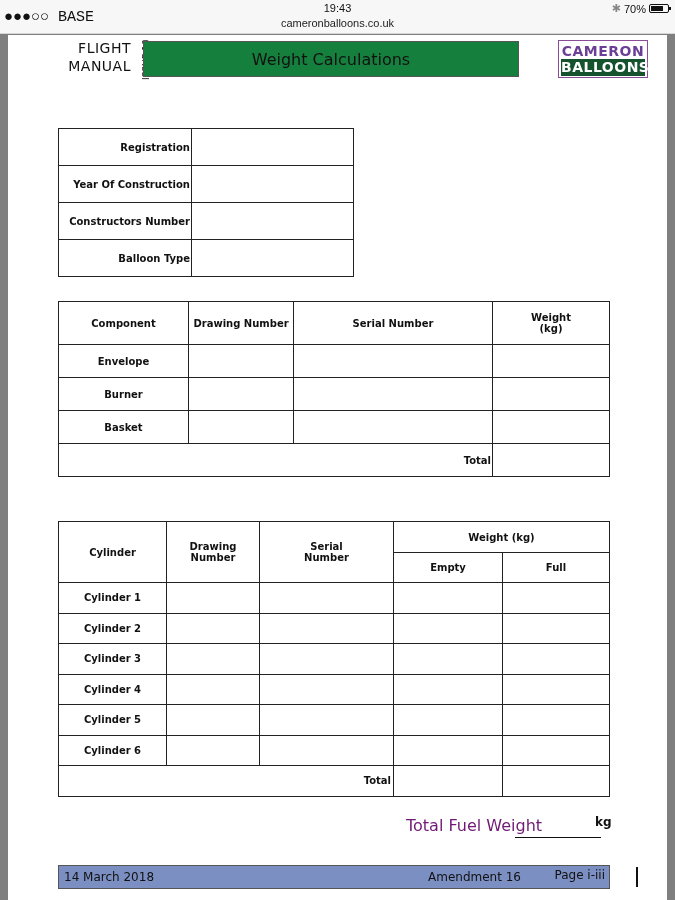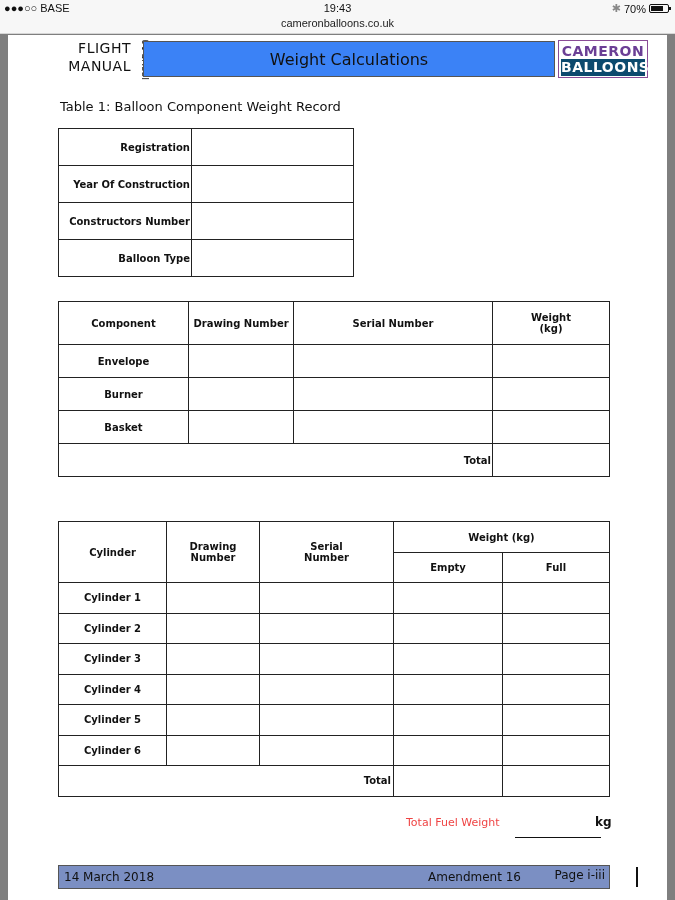--- a/index.html
+++ b/index.html
@@ -1,34 +1,34 @@
 <!DOCTYPE html>
 <html><head>
   <meta charset="utf-8">
   <style>
     * { box-sizing: border-box; margin: 0; padding: 0; }
     html, body { width: 675px; height: 900px; overflow: hidden; background: #7f7f7f; font-family: "DejaVu Sans", sans-serif; }
     .statusbar { position: absolute; left: 0; top: 0; width: 675px; height: 34px; background: #f7f7f7; border-bottom: 1px solid #d6d6d6; }
-    .sb-left { position: absolute; left: 4px; top: 2px; font-size: 11px; color: #111; font-family: Liberation Sans, sans-serif; }
+    .sb-left { position: absolute; left: 4px; top: 9px; font-size: 15px; color: #111; font-family: Liberation Mono, monospace; }
     .sb-time { position: absolute; left: 0; width: 675px; top: 2px; text-align: center; font-size: 11px; color: #111; font-family: "Liberation Sans", sans-serif; }
     .sb-right { position: absolute; right: 6px; top: 2px; font-size: 11px; color: #111; font-family: "Liberation Sans", sans-serif; display: flex; align-items: center; gap: 3px; }
     .battery { display: inline-block; width: 20px; height: 9px; border: 1px solid #111; border-radius: 2px; position: relative; }
     .battery .fill { position: absolute; left: 1px; top: 1px; bottom: 1px; width: 12px; background: #111; }
     .battery::after { content: ""; position: absolute; right: -3px; top: 2px; width: 2px; height: 3px; background: #111; }
     .sb-url { position: absolute; left: 0; width: 675px; top: 17px; text-align: center; font-size: 11px; color: #222; font-family: "Liberation Sans", sans-serif; }
 
     .page { position: absolute; left: 8px; top: 35px; width: 659px; height: 865px; background: #ffffff; }
 
     .hdr-flight { position: absolute; left: 53px; top: 4px; width: 70px; text-align: right; font-family: "DejaVu Sans", sans-serif; font-size: 14px; line-height: 18px; color: #111; letter-spacing: 0.5px; }
     .hdr-issue { position: absolute; left: 118px; top: 7px; width: 40px; height: 34px; }
     .hdr-issue span { position: absolute; left: 13px; top: 13px; transform: rotate(-90deg); transform-origin: center; font-size: 9px; color: #111; white-space: nowrap; display: block; width: 40px; margin-left: -13px; text-align: center; }
-    .hdr-title { position: absolute; left: 135px; top: 6px; width: 412px; height: 36px; background: #3b82f6; border: 1px solid #555; display: flex; align-items: center; justify-content: center; font-size: 16px; color: #111; }
+    .hdr-title { position: absolute; left: 135px; top: 6px; width: 376px; height: 36px; background: #15803d; border: 1px solid #555; display: flex; align-items: center; justify-content: center; font-size: 16px; color: #111; }
     .hdr-logo { position: absolute; left: 514px; top: 5px; width: 90px; height: 38px; border: 1px solid #8a4c96; background: #fff; padding: 2px; margin-left: 36px; }
     .logo-top { height: 16px; background: #fff; color: #6b3f95; font-weight: bold; font-size: 14px; text-align: center; line-height: 16px; letter-spacing: 0.5px; }
-    .logo-bot { height: 17px; background: #0c4a6e; color: #fff; font-weight: bold; font-size: 14px; text-align: left; line-height: 17px; letter-spacing: 0.5px; }
+    .logo-bot { height: 17px; background: #14532d; color: #fff; font-weight: bold; font-size: 14px; text-align: left; line-height: 17px; letter-spacing: 0.5px; }
 
     .tbl-caption { position: absolute; left: 52px; top: 64px; font-size: 13px; color: #111; }
 
     table { border-collapse: collapse; position: absolute; }
     td, th { border: 1.5px solid #222; font-family: "DejaVu Sans", sans-serif; font-weight: bold; font-size: 10px; color: #111; }
     .t1 { left: 50px; top: 93px; width: 296px; }
     .t1 td { height: 37px; }
     .t1 td.lbl { width: 133px; text-align: right; padding-right: 1px; }
 
     .t2 { left: 50px; top: 266px; width: 552px; }
@@ -36,21 +36,21 @@
     .t2 td { height: 33px; text-align: center; }
     .t2 td.tot { text-align: right; padding-right: 1px; }
 
     .t3 { left: 50px; top: 486px; width: 552px; }
     .t3 th { text-align: center; font-size: 10px; }
     .t3 tr.h1 th { height: 31px; }
     .t3 tr.h2 th { height: 30px; }
     .t3 td { height: 30.5px; text-align: center; }
     .t3 td.tot { text-align: right; padding-right: 2px; }
 
-    .fuel { position: absolute; left: 398px; top: 781px; font-size: 11px; color: #ef4444; }
+    .fuel { position: absolute; left: 398px; top: 781px; font-size: 16px; color: #701a75; }
     .fuel-line { position: absolute; left: 507px; top: 802px; width: 86px; border-bottom: 1.5px solid #111; }
     .fuel-kg { position: absolute; left: 587px; top: 780px; font-size: 12px; color: #111; font-weight: bold; }
 
     .footer { position: absolute; left: 50px; top: 830px; width: 552px; height: 24px; background: #7b8fc3; border: 1px solid #555; font-size: 12px; color: #111; text-align: center; }
     .ft-date { position: absolute; left: 5px; top: 4px; }
     .ft-amend { position: absolute; left: 369px; top: 4px; }
     .ft-page { position: absolute; right: 4px; top: 2px; }
     .cursor { position: absolute; left: 628px; top: 832px; width: 2px; height: 20px; background: #111; }
   </style>
 </head>
@@ -76,21 +76,20 @@
   </div>
   <div class="hdr-issue">
       <span>ISSUE 10</span>
     </div>
   <div class="hdr-title">Weight Calculations</div>
   <div class="hdr-logo">
     <div class="logo-top">CAMERON</div>
     <div class="logo-bot">BALLOONS</div>
   </div>
 
-  <div class="tbl-caption">Table 1: Balloon Component Weight Record</div>
 
   <table class="t1">
     <tbody>
         <tr>
           <td class="lbl">Registration</td>
           <td></td>
         </tr>
     <tr>
           <td class="lbl">Year Of Construction</td>
           <td></td>

